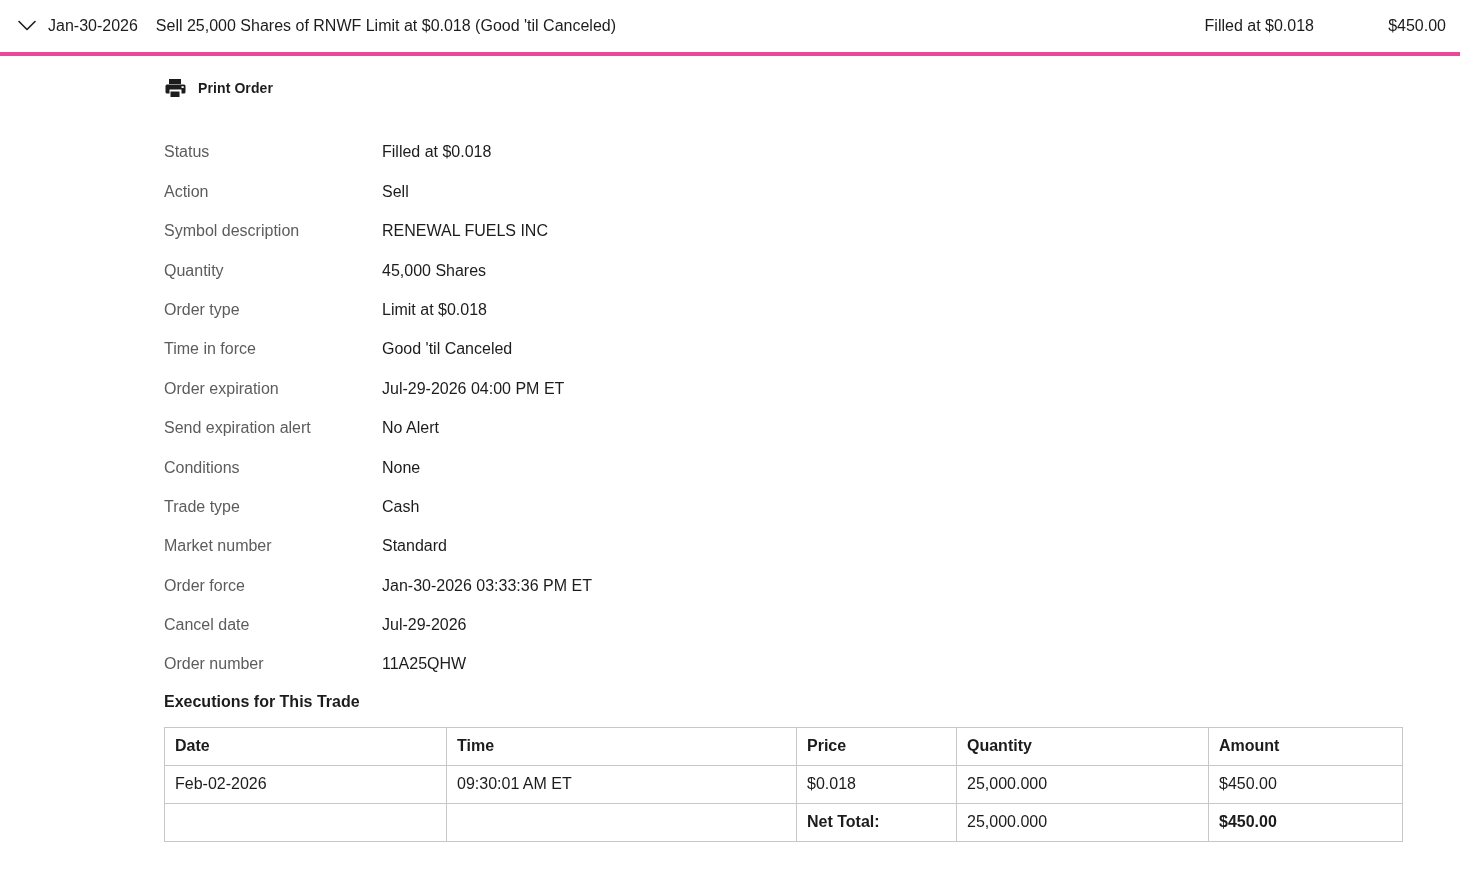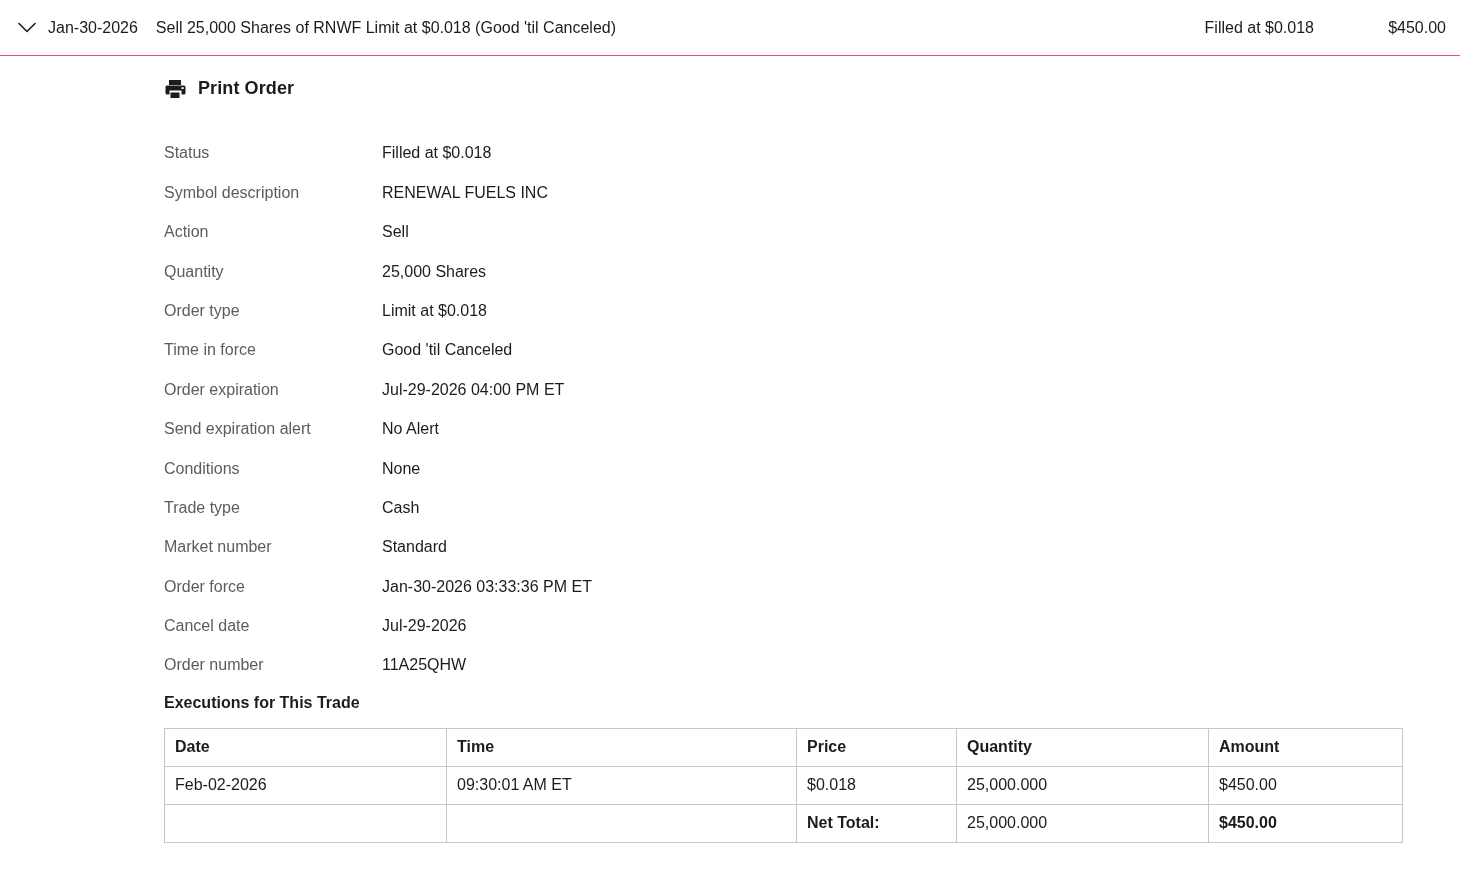--- a/index.html
+++ b/index.html
@@ -16,21 +16,21 @@
     position: relative;
     width: 1460px;
     height: 875px;
     overflow: hidden;
   }
 
   
   .order-header {
     position: relative;
     height: 56px;
-    border-bottom: 1px solid #ec4899;
+    border-bottom: 4px solid #ec4899;
     display: flex;
     align-items: center;
     padding: 0 14px 0 14px;
   }
   .chevron-btn {
     width: 26px;
     height: 26px;
     display: flex;
     align-items: center;
     justify-content: center;
@@ -74,21 +74,21 @@
   .print-row {
     display: flex;
     align-items: center;
     gap: 12px;
     margin-bottom: 26px;
     cursor: pointer;
     width: 190px;
   }
   .printer-icon svg { display: block; }
   .print-label {
-    font-size: 18px;
+    font-size: 14px;
     font-weight: bold;
     color: #1c1c1c;
     letter-spacing: .1px;
   }
 
   .detail-list { margin: 0; padding: 0; }
   .detail-row {
     display: flex;
     align-items: flex-end;
     height: 39.4px;
@@ -189,32 +189,32 @@
 
     <div class="detail-list">
 
       <div class="detail-row">
         <div class="detail-label">Status</div>
         <div class="detail-value">Filled at $0.018</div>
       </div>
 
 
       <div class="detail-row">
+        <div class="detail-label">Action</div>
+        <div class="detail-value">Sell</div>
+      </div>
+
+      <div class="detail-row">
         <div class="detail-label">Symbol description</div>
         <div class="detail-value">RENEWAL FUELS INC</div>
       </div>
 
       <div class="detail-row">
-        <div class="detail-label">Action</div>
-        <div class="detail-value">Sell</div>
-      </div>
-
-      <div class="detail-row">
         <div class="detail-label">Quantity</div>
-        <div class="detail-value">25,000 Shares</div>
+        <div class="detail-value">45,000 Shares</div>
       </div>
 
       <div class="detail-row">
         <div class="detail-label">Order type</div>
         <div class="detail-value">Limit at $0.018</div>
       </div>
 
       <div class="detail-row">
         <div class="detail-label">Time in force</div>
         <div class="detail-value">Good 'til Canceled</div>

